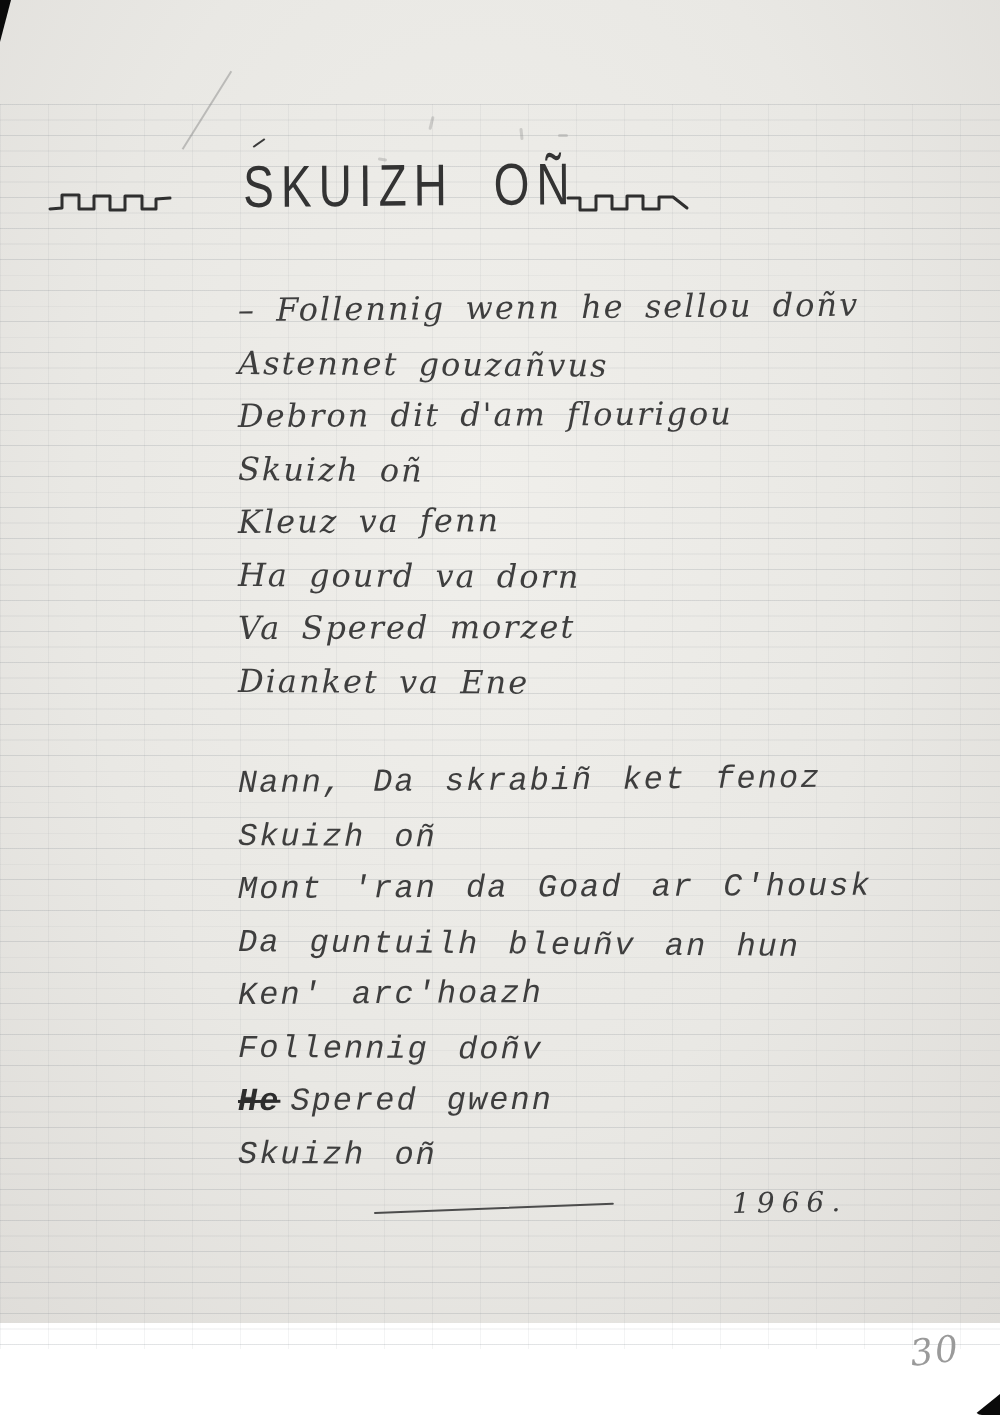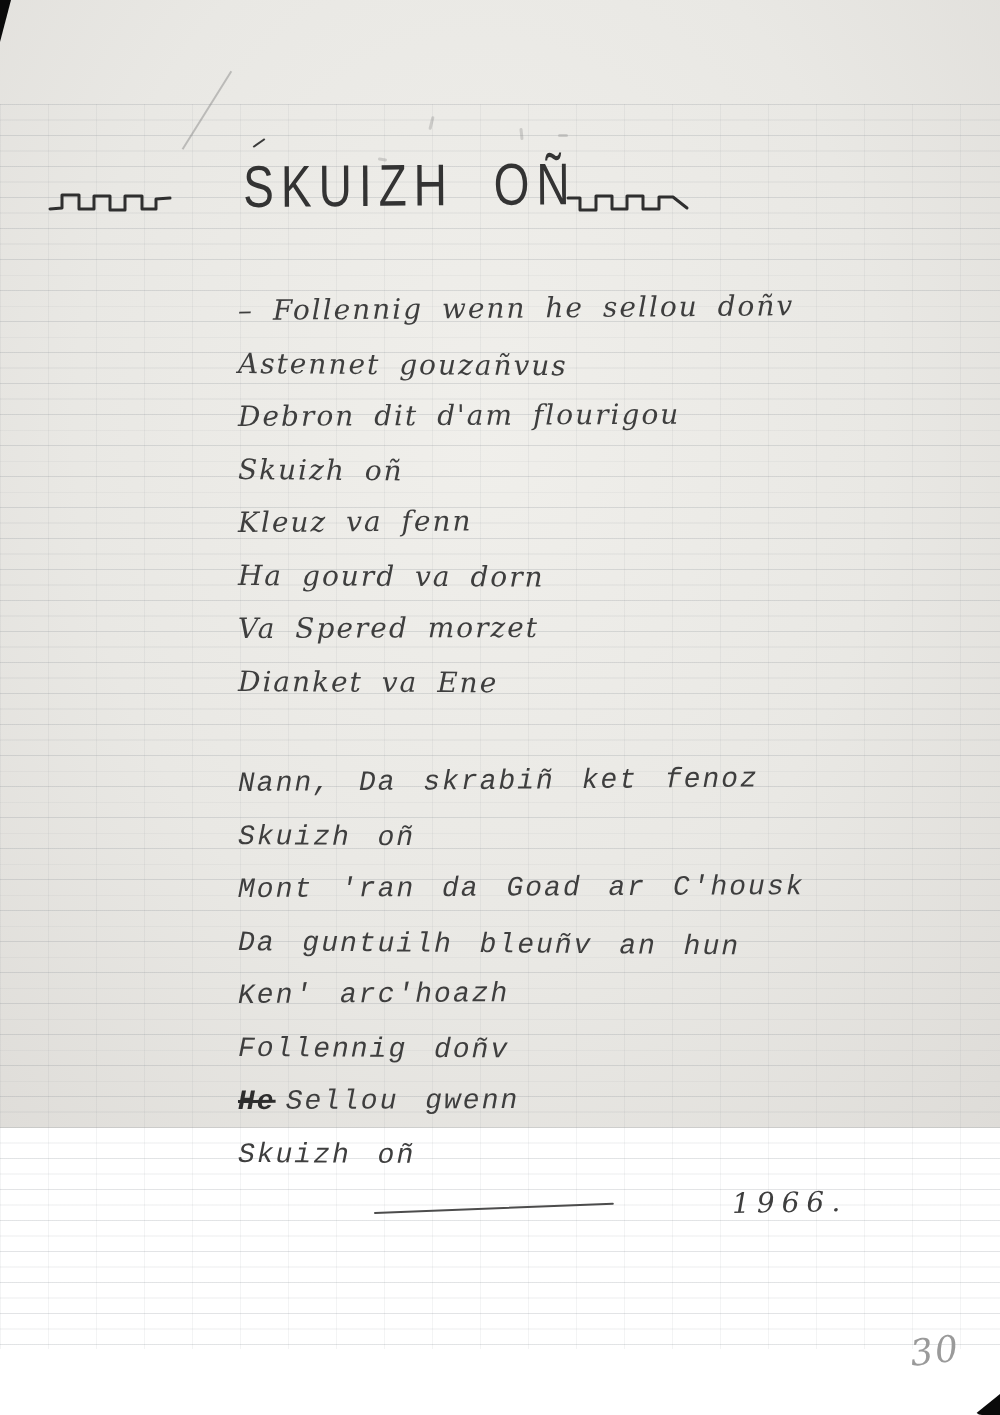--- a/index.html
+++ b/index.html
@@ -1,17 +1,17 @@
 <!DOCTYPE html>
 <html><head>
 <meta charset="utf-8">
 <style>
   html,body{margin:0;padding:0;}
   body{width:1000px;height:1415px;overflow:hidden;font-family:"DejaVu Serif",serif;}
-  .page{position:absolute;inset:0;width:1000px;height:1128px;
+  .page{position:absolute;inset:0;width:1000px;height:1323px;
     background:radial-gradient(ellipse at 48% 38%, #f0efeb 0%, #e9e8e4 55%, #dedcd8 100%);}
   .grid{position:absolute;left:0;top:104px;width:1000px;height:1245px;pointer-events:none;
     background-image:
       repeating-linear-gradient(to bottom, rgba(125,132,140,0.16) 0px, rgba(125,132,140,0.16) 1px, transparent 1px, transparent 31px),
       repeating-linear-gradient(to bottom, rgba(125,132,140,0.07) 0px, rgba(125,132,140,0.07) 1px, transparent 1px, transparent 15.5px),
       repeating-linear-gradient(to right, rgba(125,132,140,0.09) 0px, rgba(125,132,140,0.09) 1px, transparent 1px, transparent 48px);}
   .corner{position:absolute;background:#0a0a0a;}
   .corner.tl{left:0;top:0;width:11px;height:42px;clip-path:polygon(0 0,100% 0,0 100%);}
   .corner.br{left:974px;top:1394px;width:26px;height:21px;clip-path:polygon(100% 0,100% 100%,0 100%);border-bottom-left-radius:8px;}
   .pencil-diag{position:absolute;left:183px;top:148px;width:92px;height:1.5px;background:rgba(110,110,110,0.38);
@@ -21,21 +21,21 @@
   .title-row{position:absolute;left:0;top:150px;width:1000px;height:80px;}
   .zig{position:absolute;top:32px;}
   .zig.left{left:48px;}
   .zig.right{left:566px;}
   .title{position:absolute;left:243px;top:2px;color:#333;font-family:"Liberation Sans",sans-serif;
     font-size:46px;font-weight:400;letter-spacing:7px;word-spacing:20px;
     transform:scaleY(1.28) rotate(-0.4deg);transform-origin:left top;}
   .s-accent{position:absolute;left:252px;top:-8px;width:14px;height:2px;background:#3a3a3a;transform:rotate(-35deg);}
 
   .stanza{position:absolute;left:238px;color:#3e3e3e;font-style:italic;
-    font-size:28px;letter-spacing:2px;word-spacing:8px;}
+    font-size:32px;letter-spacing:2px;word-spacing:8px;}
   .stanza.one{top:284px;}
   .stanza.two{top:757px;font-family:Liberation Mono, monospace;}
   .pline{height:53px;line-height:53px;white-space:nowrap;transform-origin:left center;}
   .pline:nth-child(1){transform:rotate(-0.5deg);}
   .pline:nth-child(2){transform:rotate(0.4deg);}
   .pline:nth-child(3){transform:rotate(-0.3deg);}
   .pline:nth-child(4){transform:rotate(0.5deg);}
   .pline:nth-child(5){transform:rotate(-0.4deg);}
   .pline:nth-child(6){transform:rotate(0.3deg);}
   .pline:nth-child(7){transform:rotate(-0.2deg);}
@@ -88,21 +88,21 @@
   </div>
 
   <div class="stanza two">
     <div class="pline">Nann, Da skrabiñ ket fenoz</div>
     <div class="pline">Skuizh oñ</div>
     <div class="pline">Mont 'ran da Goad ar C'housk</div>
     <div class="pline">Da guntuilh bleuñv an hun</div>
     <div class="pline">Ken' arc'hoazh</div>
     <div class="pline">Follennig doñv</div>
     <div class="pline">
-      <span class="struck">He</span><span>Sellou gwenn</span>
+      <span class="struck">He</span><span>Spered gwenn</span>
     </div>
     <div class="pline">Skuizh oñ</div>
   </div>
 
   <div class="footer-rule"></div>
   <div class="year">1966.</div>
   <div class="page-num">30</div>
 
   <div class="corner tl"></div>
   <div class="corner br"></div>

